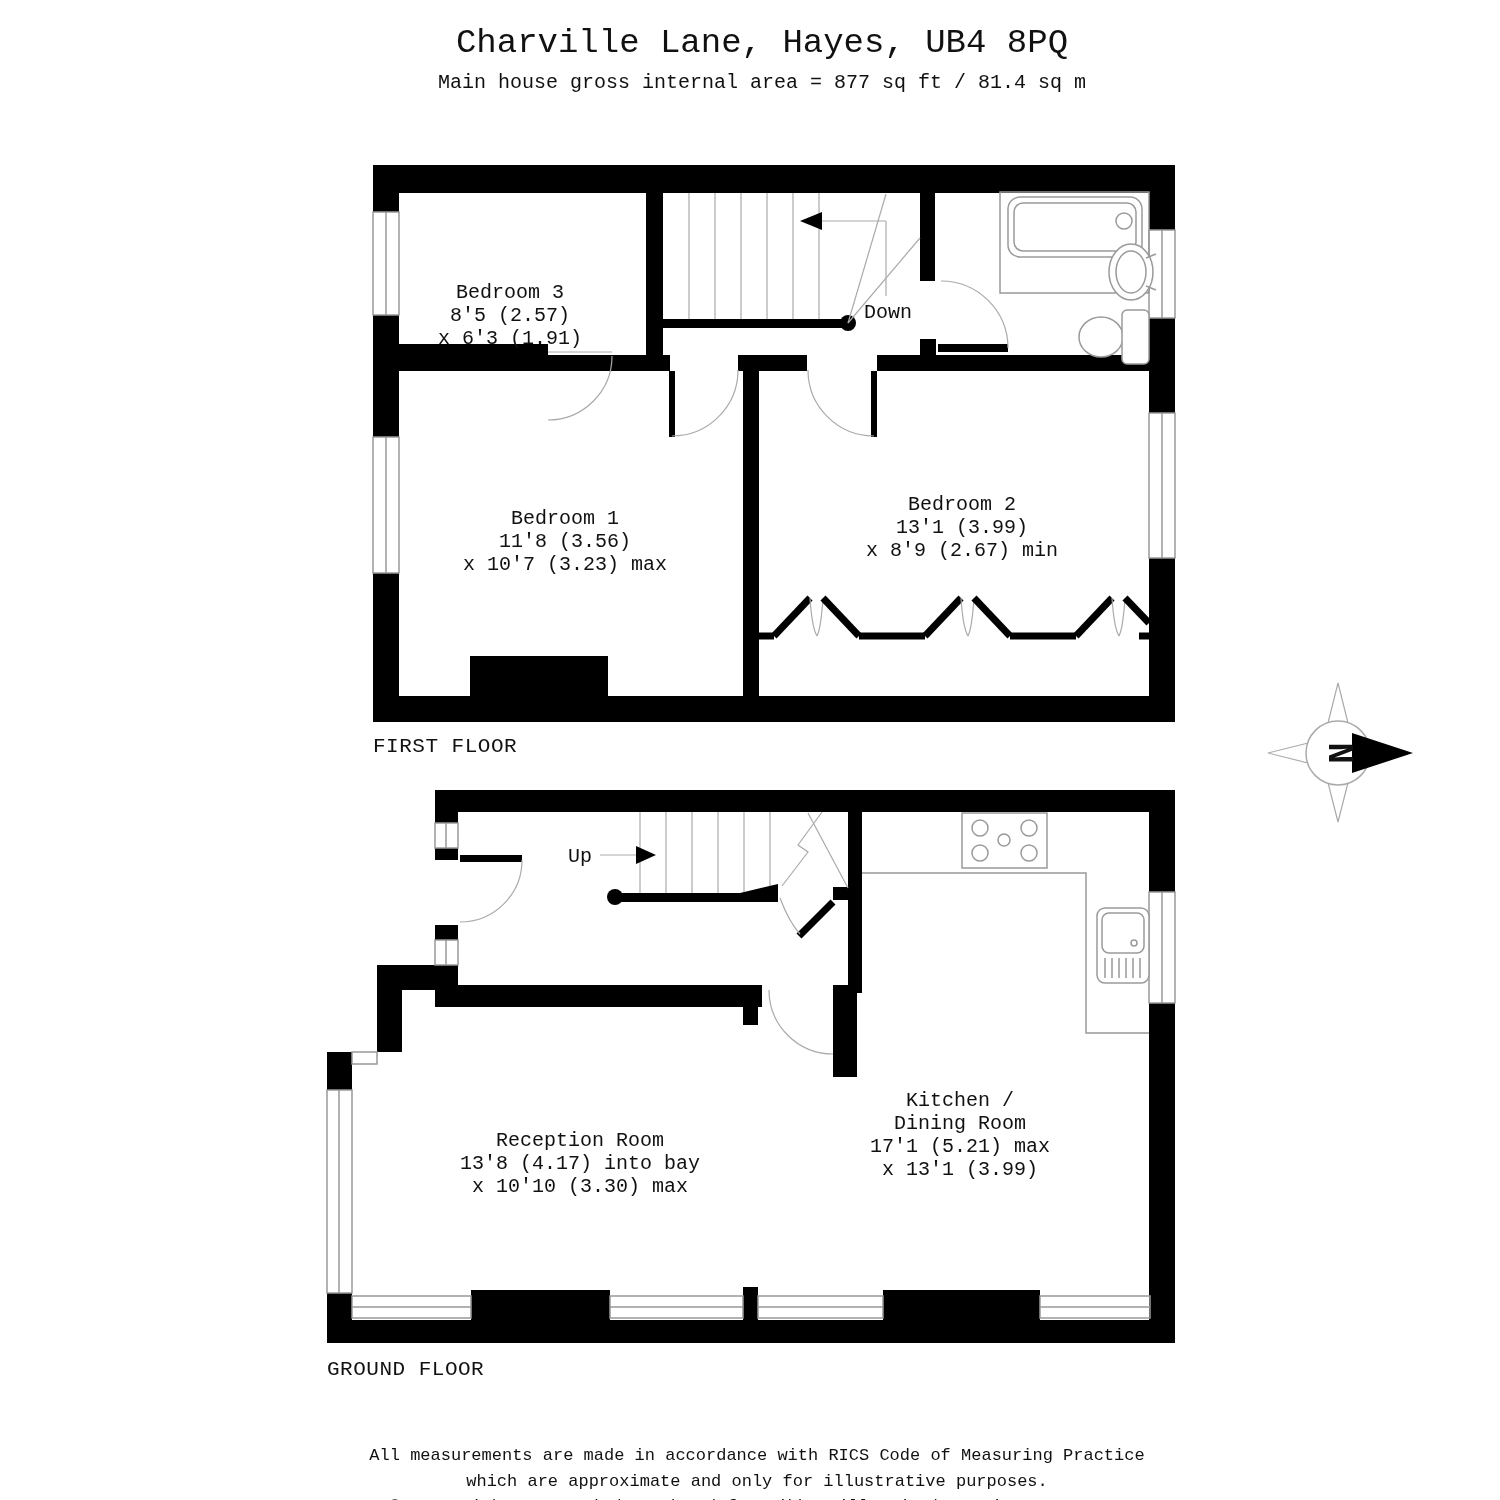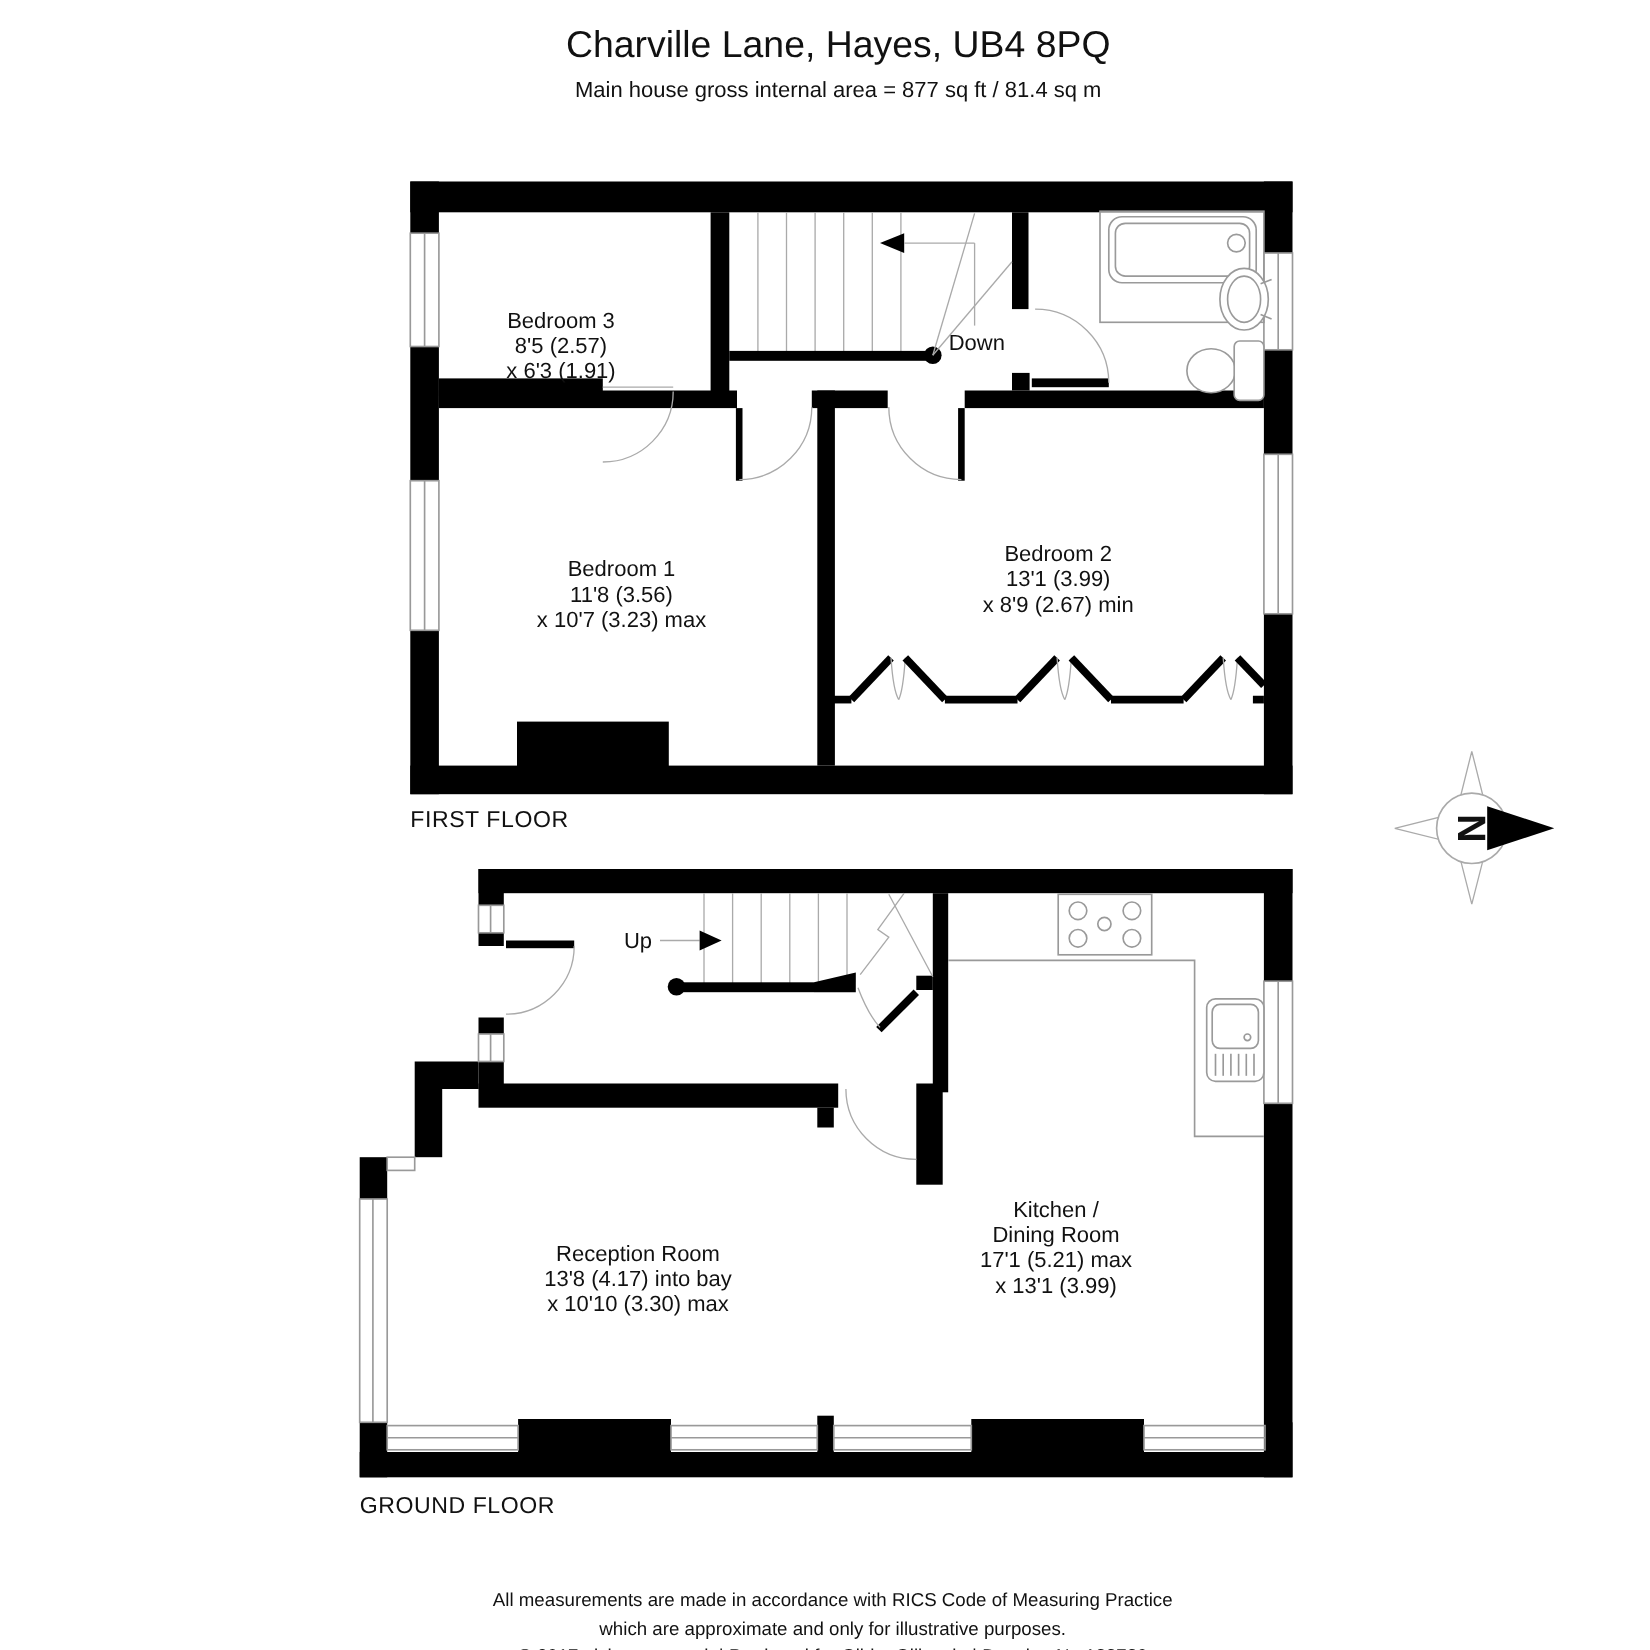--- a/index.html
+++ b/index.html
@@ -1,17 +1,17 @@
 <!DOCTYPE html>
 <html><head>
 <meta charset="utf-8">
 <style>
   html,body{margin:0;padding:0;background:#ffffff;}
   .page{position:relative;width:1500px;height:1500px;background:#fff;
-        font-family:Liberation Sans, sans-serif;text-align:right;}
+        font-family:Liberation Mono, monospace;text-align:right;}
   svg{position:absolute;top:0;left:0;}
   text{fill:#111;}
   .title{font-size:34px;}
   .subtitle{font-size:20px;}
   .floorlabel{font-size:21px;letter-spacing:0.5px;}
   .roomlabel{font-size:20px;}
   .stairlabel{font-size:20px;}
   .footer{font-size:17px;}
   .wall{fill:#000;stroke:none;}
   .thin{stroke:#999;stroke-width:1.5;fill:none;}

